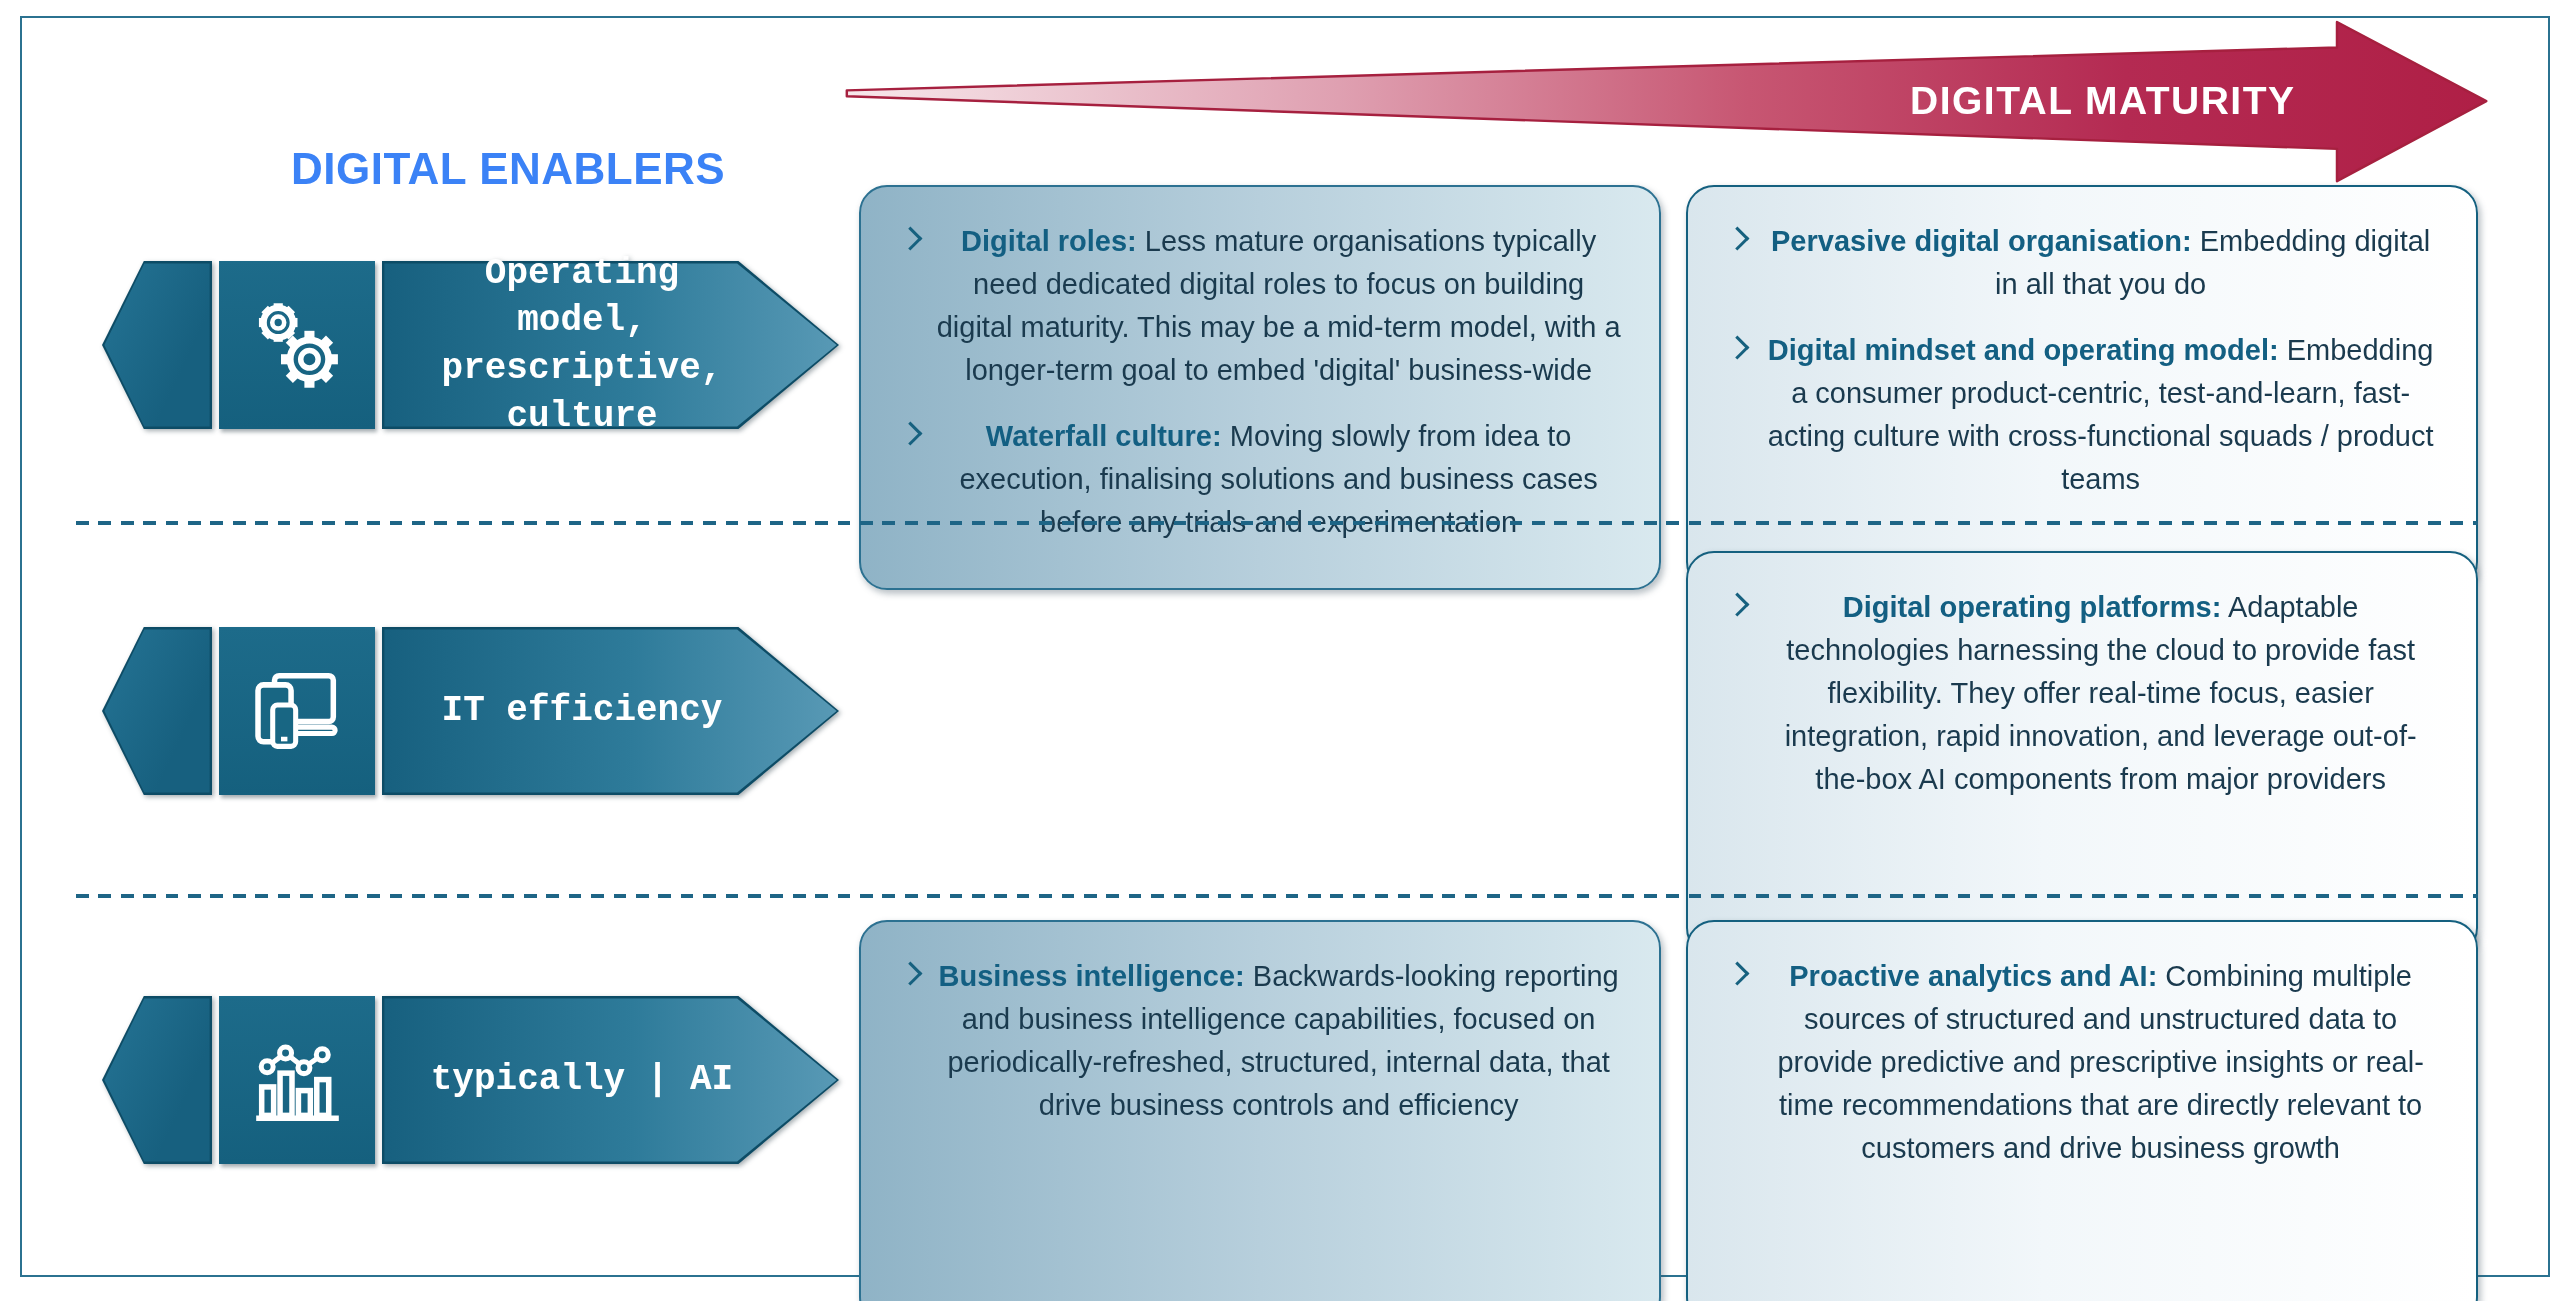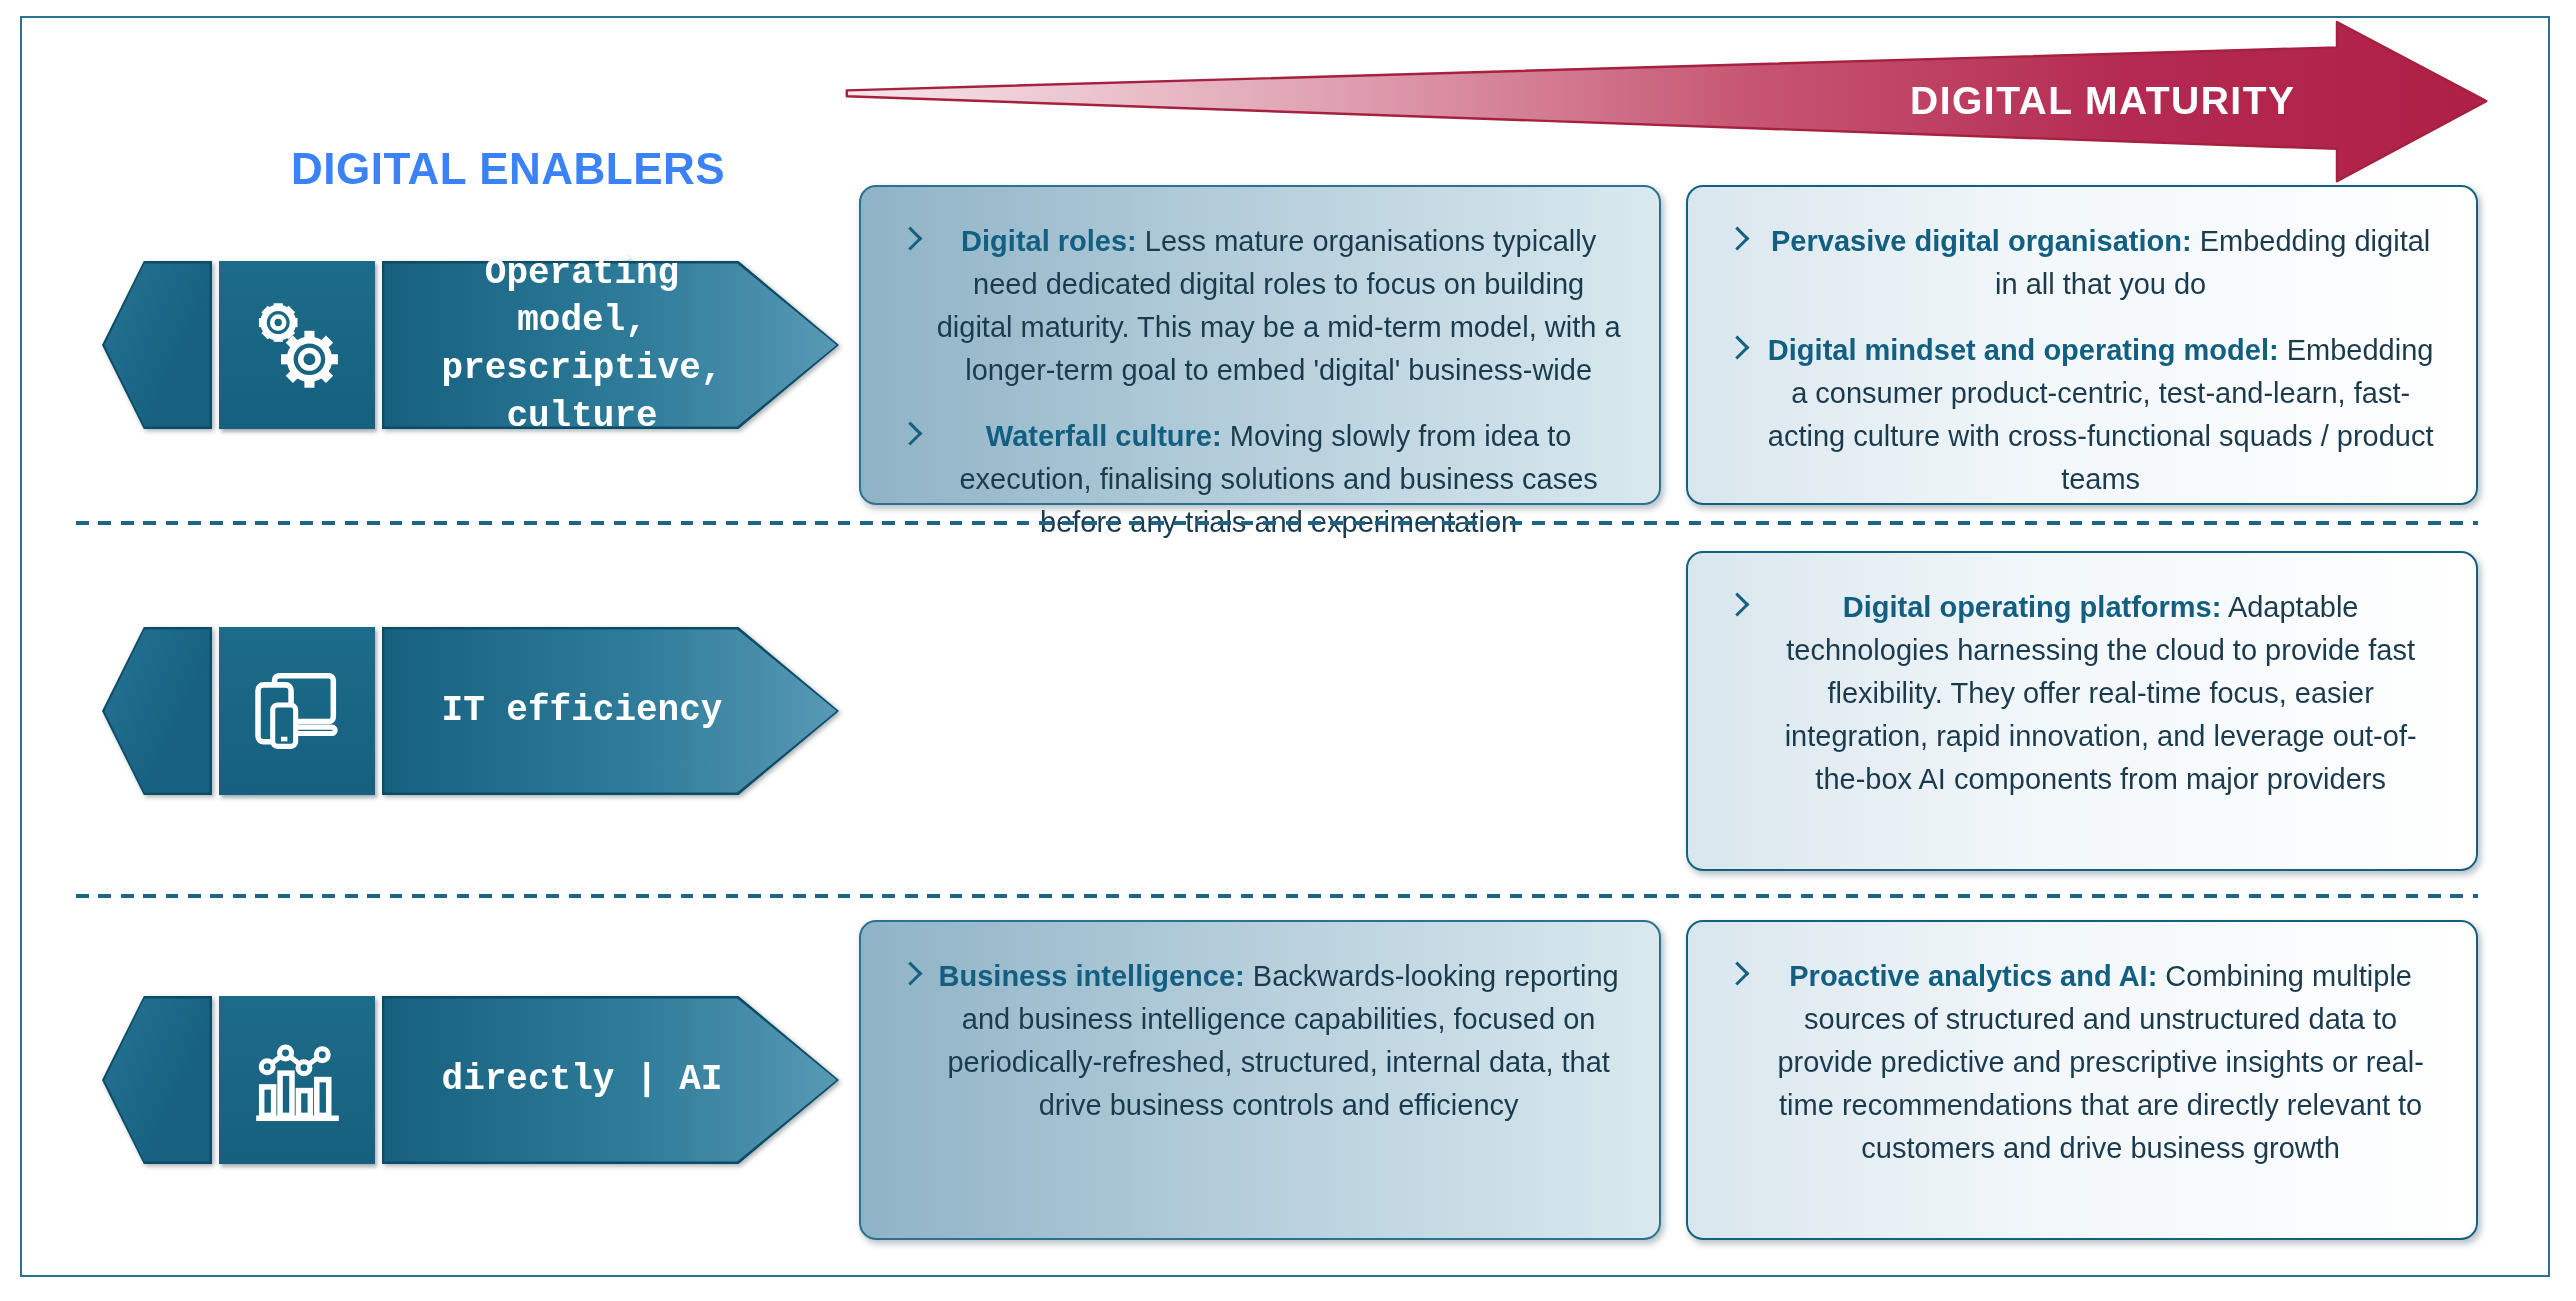--- a/index.html
+++ b/index.html
@@ -33,21 +33,21 @@
   .arrow-outer{position:absolute;inset:0;background:#0D4C66;
                clip-path:polygon(0 0,78% 0,100% 50%,78% 100%,0 100%);}
   .arrow-inner{position:absolute;inset:2.4px;
                background:linear-gradient(90deg,#17607F 0%,#2E7B9A 55%,#5899B5 100%);
                clip-path:polygon(0 0,78% 0,100% 50%,78% 100%,0 100%);}
   .arrow-label{position:absolute;left:39px;top:0;height:100%;width:322px;
                display:flex;flex-direction:column;justify-content:center;
                color:#fff;font-weight:bold;font-size:36px;line-height:1.32;}
 
   
-  .descbox{position:absolute;top:0;height:320px;border-radius:17px;box-sizing:border-box;
+  .descbox{position:absolute;top:0;height:405px;border-radius:28px;box-sizing:border-box;
            padding:33px 37px 25px 41px;box-shadow:2.9px 3.9px 5.9px rgba(60,80,95,.35);}
   .descbox.left{left:859px;width:802px;border:2.9px solid #2C7191;
            background:linear-gradient(90deg,#8FB3C6 0%,#B7CfDC 50%,#D9E9EF 100%);}
   .descbox.right{left:1686px;width:792px;border:2.9px solid #14607F;
            background:linear-gradient(90deg,#D9E6ED 0%,#F2F7FA 45%,#FFFFFF 100%);}
 
   .bullet{display:flex;gap:16.6px;margin-bottom:23.4px;}
   .bullet:last-child{margin-bottom:0;}
   .chev{flex:0 0 auto;width:13.7px;height:13.7px;margin-top:9.8px;
         border-top:3.4px solid #16617F;border-right:3.4px solid #16617F;
@@ -225,21 +225,21 @@
             <rect x="56" y="66" width="13" height="27" stroke-width="6"></rect>
             <rect x="76" y="54" width="13" height="39" stroke-width="6"></rect>
             <line x1="10" y1="96" x2="100" y2="96" stroke-width="6"></line>
           </g>
         </svg>
       </div>
       <div class="shape-wrap arrow-wrap">
         <div class="arrow-outer"></div>
           <div class="arrow-inner"></div>
         <div class="arrow-label">
-          <span>directly | AI</span>
+          <span>typically | AI</span>
         </div>
       </div>
     </div>
 
     <div class="descbox left">
       <div class="bullet">
         <span class="chev"></span>
         <p class="btext">
           <span class="lead">Business intelligence:</span>
           <span>Backwards-looking reporting and business intelligence capabilities, focused on periodically-refreshed, structured, internal data, that drive business controls and efficiency</span>

